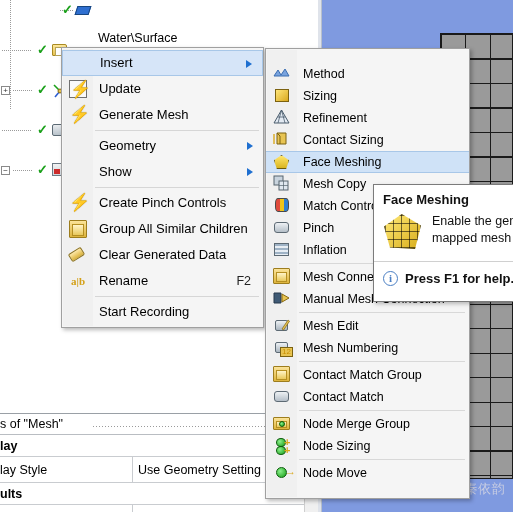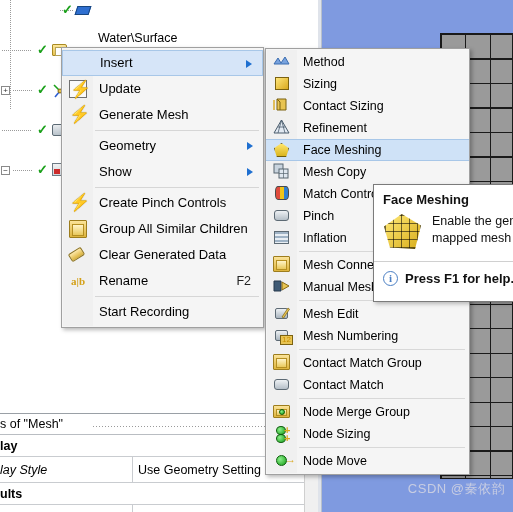--- a/index.html
+++ b/index.html
@@ -114,21 +114,21 @@
   }
   .mi .acc { position: absolute; right: 12px; top: 0; font-size: 12.5px; color: #222; }
   .mi .mi-ic { position: absolute; left: 7px; top: 4px; width: 18px; height: 18px; }
   .sep { height: 1px; background: #d6d6d6; margin: 2px 4px 2px 33px; }
 
   
   .menu2 {
     position: absolute; left: 265px; top: 48px; width: 205px;
     background: #f5f5f5; border: 1px solid #a0a0a0;
     box-shadow: 2px 2px 4px rgba(0,0,0,.28);
-    padding: 2px 0;
+    padding: 14px 0;
   }
   .menu2 .gutter {
     position: absolute; left: 1px; top: 1px; bottom: 1px; width: 30px;
     background: #f0f0f0;
   }
   .mi2 {
     position: relative; height: 22px; line-height: 22px;
     padding-left: 37px; font-size: 12.5px; white-space: nowrap; cursor: default;
   }
   .mi2.sel { background: #cfe2f7; border-top: 1px solid #a8c7e8; border-bottom: 1px solid #a8c7e8; height:22px; line-height:20px;}
@@ -252,21 +252,21 @@
     border-right: 6px solid transparent; border-top: 7px solid #1f1f1f;
   }
   .det-section {
     height: 22px; line-height: 22px; font-weight: bold; font-size: 12.5px;
     border-bottom: 1px solid #c9ccd0; padding-left: 0;
   }
   .det-row {
     display: flex; height: 26px; line-height: 26px; font-size: 12.5px;
     border-bottom: 1px solid #c9ccd0;
   }
-  .det-row .k { width: 133px; border-right: 1px solid #c9ccd0; padding-left: 0; overflow: hidden; font-style: italic; }
+  .det-row .k { width: 133px; border-right: 1px solid #c9ccd0; padding-left: 0; overflow: hidden; }
   .det-row .v { flex: 1; padding-left: 5px; overflow: hidden; }
 
   .panel-scroll {
     position: absolute; left: 304px; top: 413px; width: 14px; height: 99px;
     background: #f0f0f0; border-left: 1px solid #cfcfcf;
   }
   .panel-scroll .thumb {
     position: absolute; left: 2px; top: 2px; width: 10px; height: 40px;
     background: #cdcdcd; border-radius: 2px;
   }
@@ -445,36 +445,36 @@
     <div class="mi2">
       <span class="mi-ic">
           <span class="g-cube" style="position:absolute"></span>
         </span>
       <span>Sizing</span>
     </div>
 
     <div class="mi2">
       <span class="mi-ic">
         <svg width="17" height="16" viewBox="0 0 17 16">
+          <path d="M8.5 1 L16 14 L1 14 Z" fill="#e3eaf2" stroke="#4a5c6c"></path>
+          <path d="M4.7 8 L12.3 8 M8.5 1 L5 14 M8.5 1 L12 14" stroke="#4a5c6c" stroke-width=".8" fill="none"></path>
+        </svg>
+      </span>
+      <span>Refinement</span>
+    </div>
+
+    <div class="mi2">
+      <span class="mi-ic">
+        <svg width="17" height="16" viewBox="0 0 17 16">
           <path d="M4 2 L13 2 L13 13 L4 13 Z" fill="#e8c452" stroke="#7c6210"></path>
           <path d="M4 2 L7 5 L7 13" fill="none" stroke="#7c6210"></path>
           <path d="M1 3 L1 13" stroke="#d9a81e" stroke-width="1.4"></path>
         </svg>
       </span>
       <span>Contact Sizing</span>
-    </div>
-
-    <div class="mi2">
-      <span class="mi-ic">
-        <svg width="17" height="16" viewBox="0 0 17 16">
-          <path d="M8.5 1 L16 14 L1 14 Z" fill="#e3eaf2" stroke="#4a5c6c"></path>
-          <path d="M4.7 8 L12.3 8 M8.5 1 L5 14 M8.5 1 L12 14" stroke="#4a5c6c" stroke-width=".8" fill="none"></path>
-        </svg>
-      </span>
-      <span>Refinement</span>
     </div>
 
     <div class="mi2 sel">
       <span class="mi-ic">
           <span class="g-pent" style="position:absolute"></span>
         </span>
       <span>Face Meshing</span>
     </div>
 
     <div class="mi2">

